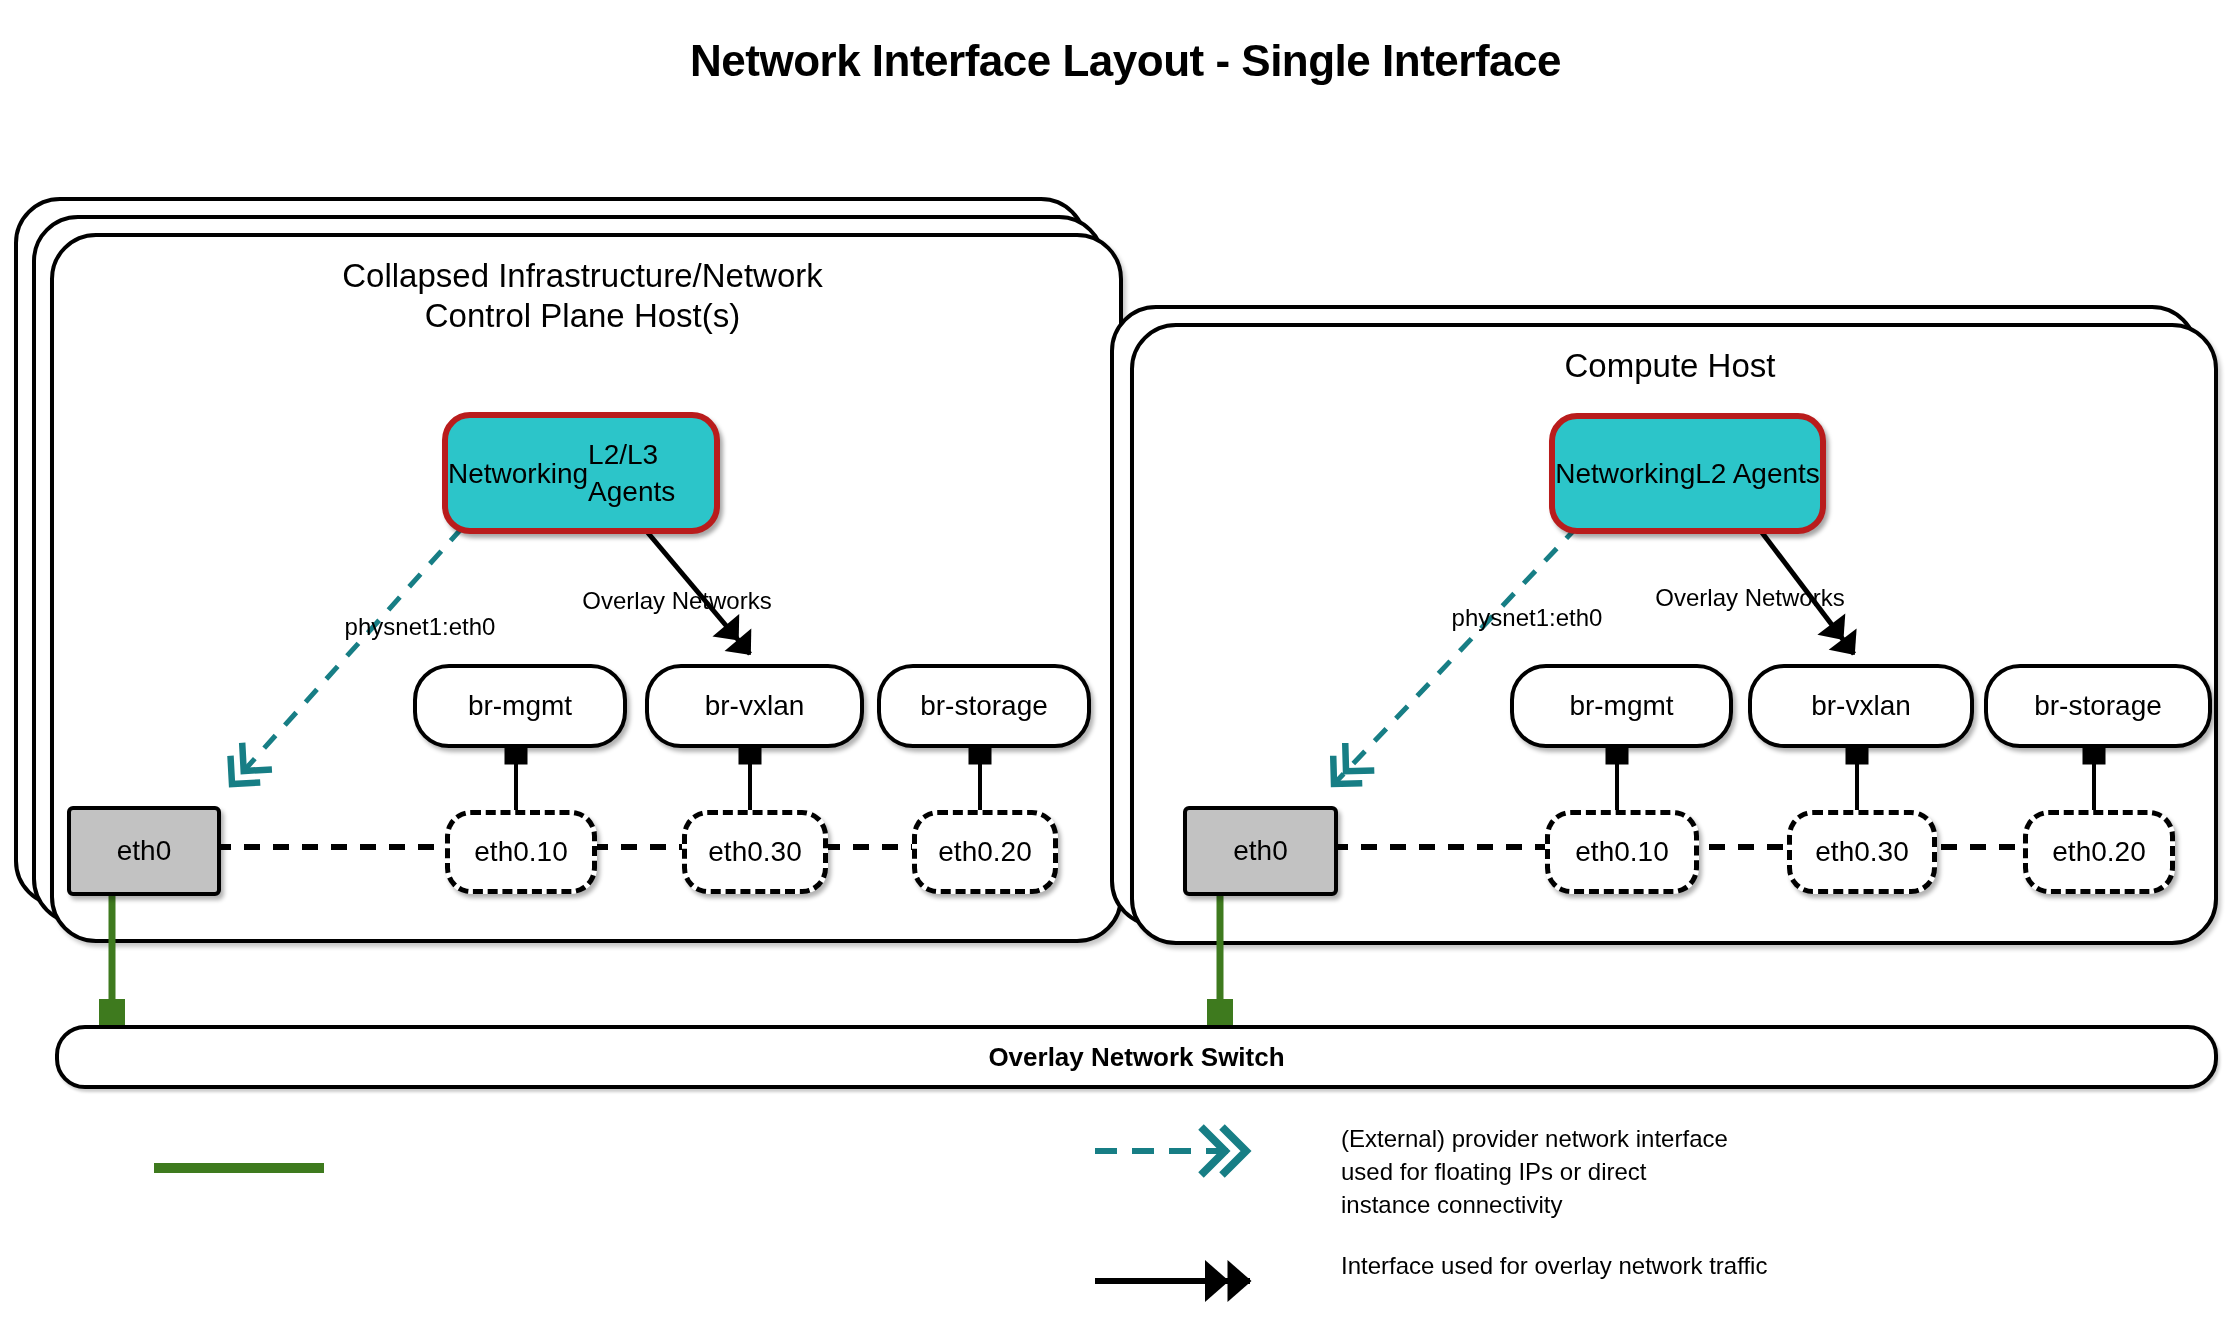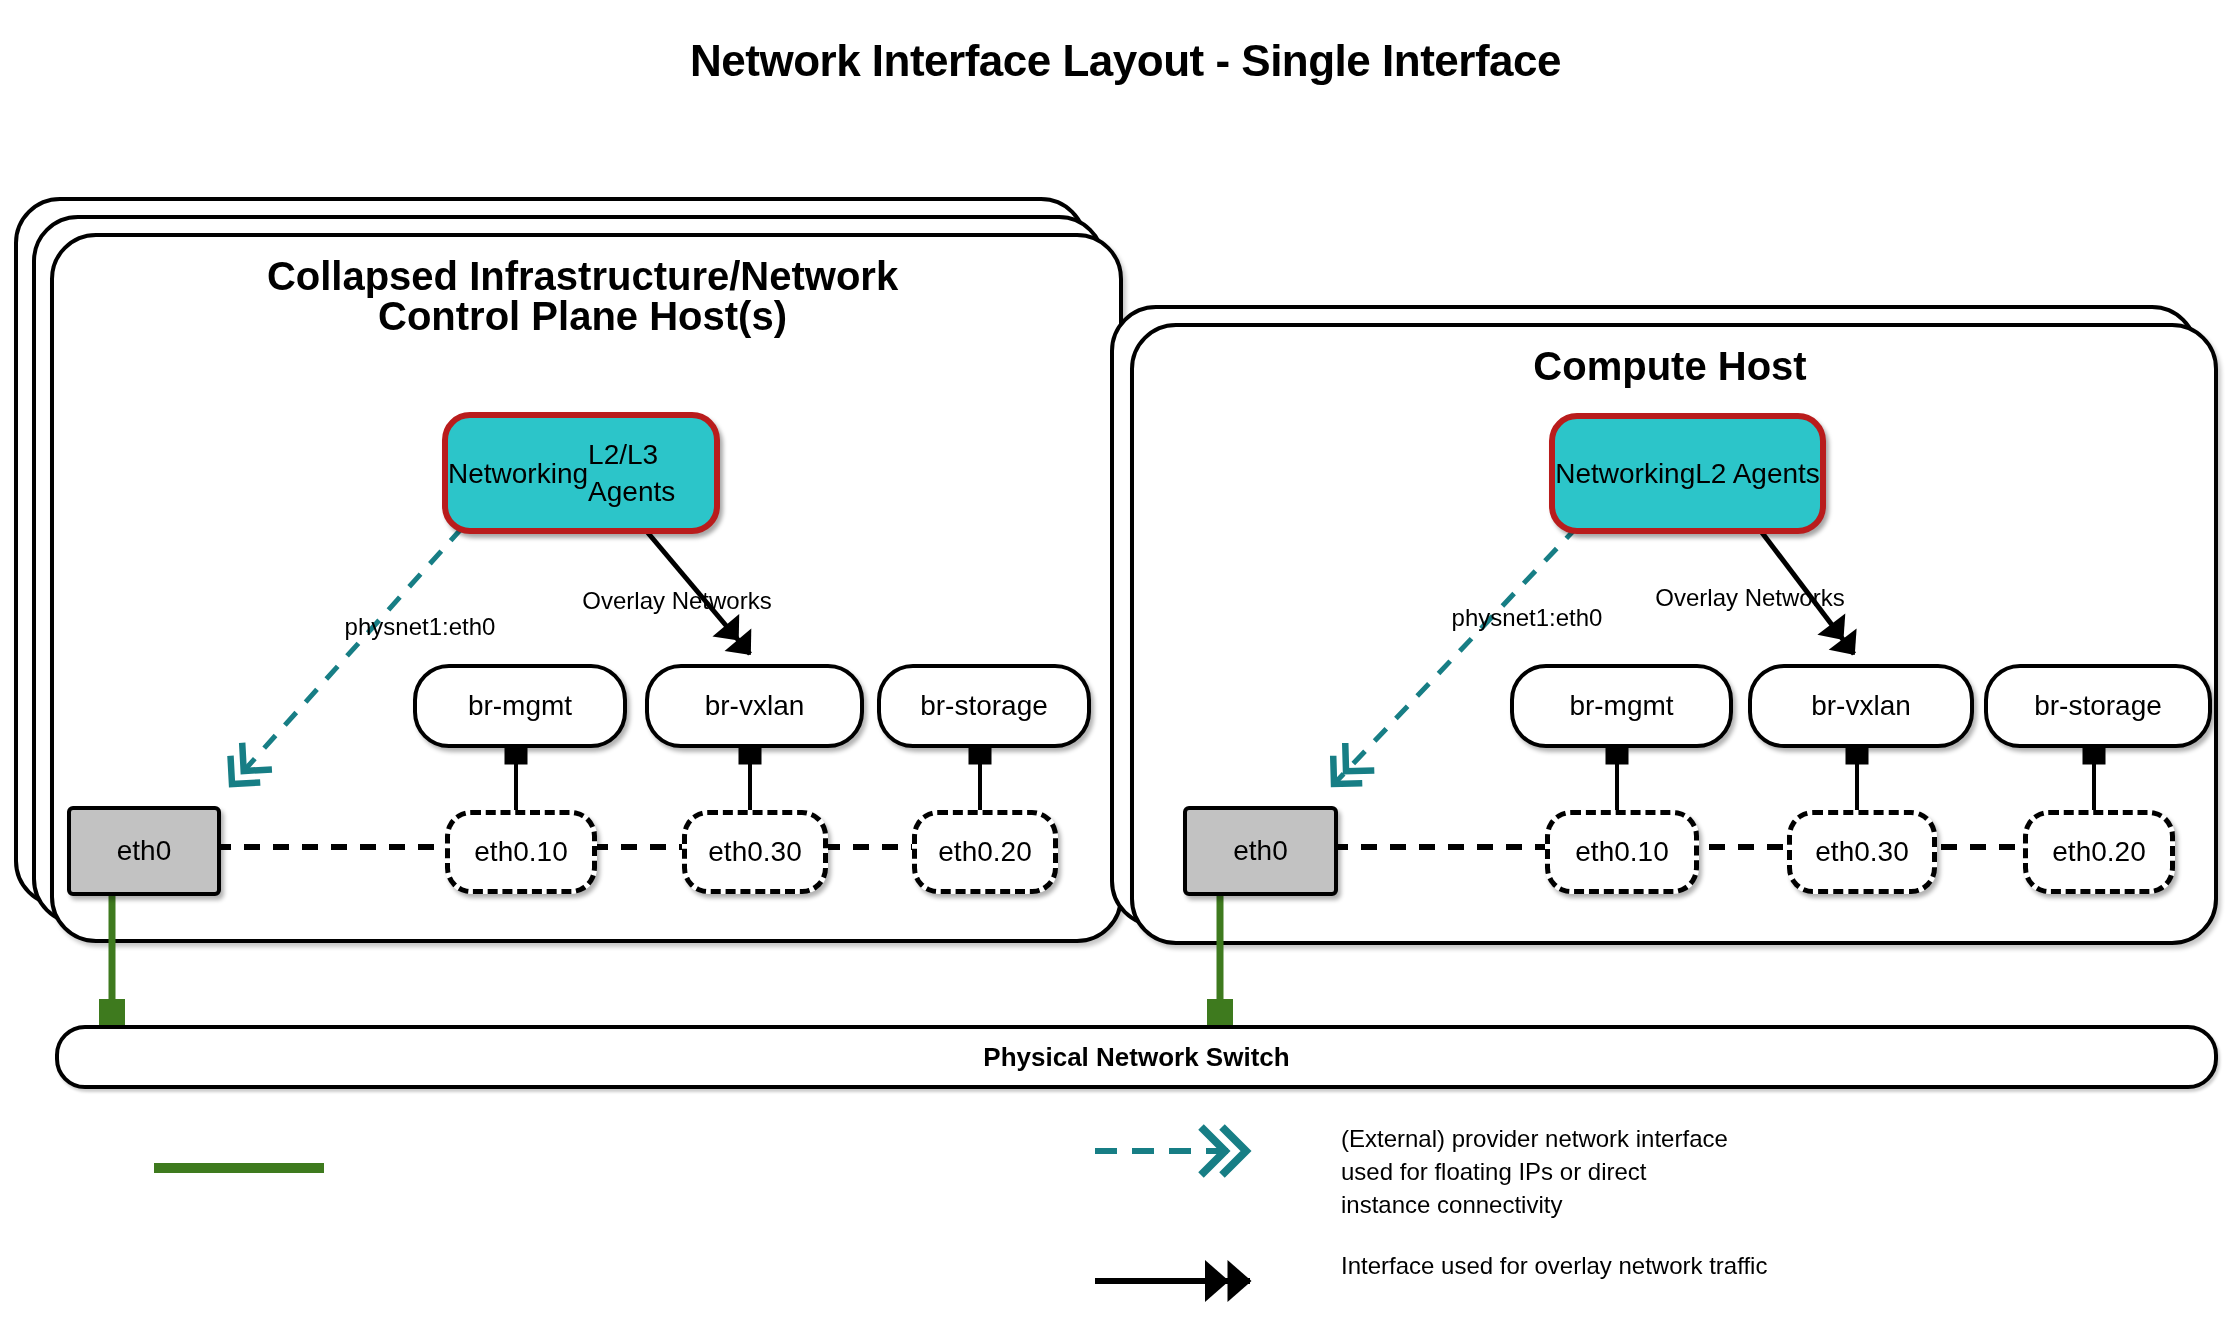--- a/index.html
+++ b/index.html
@@ -10,21 +10,21 @@
   .abs{position:absolute;}
   .diagram-title{
     left:0;top:36px;width:100%;text-align:center;
     font-size:44px;font-weight:bold;letter-spacing:-0.5px;
   }
   .card{
     position:absolute;background:#fff;border:4px solid #000;border-radius:46px;
   }
   .card.front{box-shadow:3px 4px 4px rgba(0,0,0,0.22);}
   .host-title{
-    position:absolute;text-align:center;font-weight:bold;font-size:40px;line-height:40px;
+    position:absolute;text-align:center;font-weight:normal;font-size:33px;line-height:40px;
   }
   .host-title span{display:block;}
   .agent{
     position:absolute;background:#2cc5c9;border:6px solid #b91c1c;border-radius:28px;
     display:flex;flex-direction:row;align-items:center;justify-content:center;
     font-size:28px;line-height:37px;box-shadow:3px 4px 4px rgba(0,0,0,0.35);
   }
   .node{
     position:absolute;background:#fff;border:4px solid #000;border-radius:36px;
     display:flex;align-items:center;justify-content:center;font-size:28px;
@@ -159,21 +159,21 @@
     <div class="node" style="left:1748px;top:664px;width:218px;height:76px;">br-vxlan</div>
     <div class="node" style="left:1984px;top:664px;width:220px;height:76px;">br-storage</div>
 
     <div class="node vlan" style="left:1545px;top:810px;width:144px;height:74px;">eth0.10</div>
     <div class="node vlan" style="left:1787px;top:810px;width:140px;height:74px;">eth0.30</div>
     <div class="node vlan" style="left:2023px;top:810px;width:142px;height:74px;">eth0.20</div>
 
     <div class="node iface" style="left:1183px;top:806px;width:147px;height:82px;">eth0</div>
 
     <div class="switch-bar">
-      <span>Physical Network Switch</span>
+      <span>Overlay Network Switch</span>
     </div>
 
     <div class="legend-text" style="left:1341px;top:1122px;line-height:33px;">
       <span class="ln">(External) provider network interface</span>
       <span class="ln">used for floating IPs or direct</span>
       <span class="ln">instance connectivity</span>
     </div>
     <div class="legend-text" style="left:1341px;top:1249px;line-height:33px;">
       <span class="ln">Interface used for overlay network traffic</span>
     </div>

